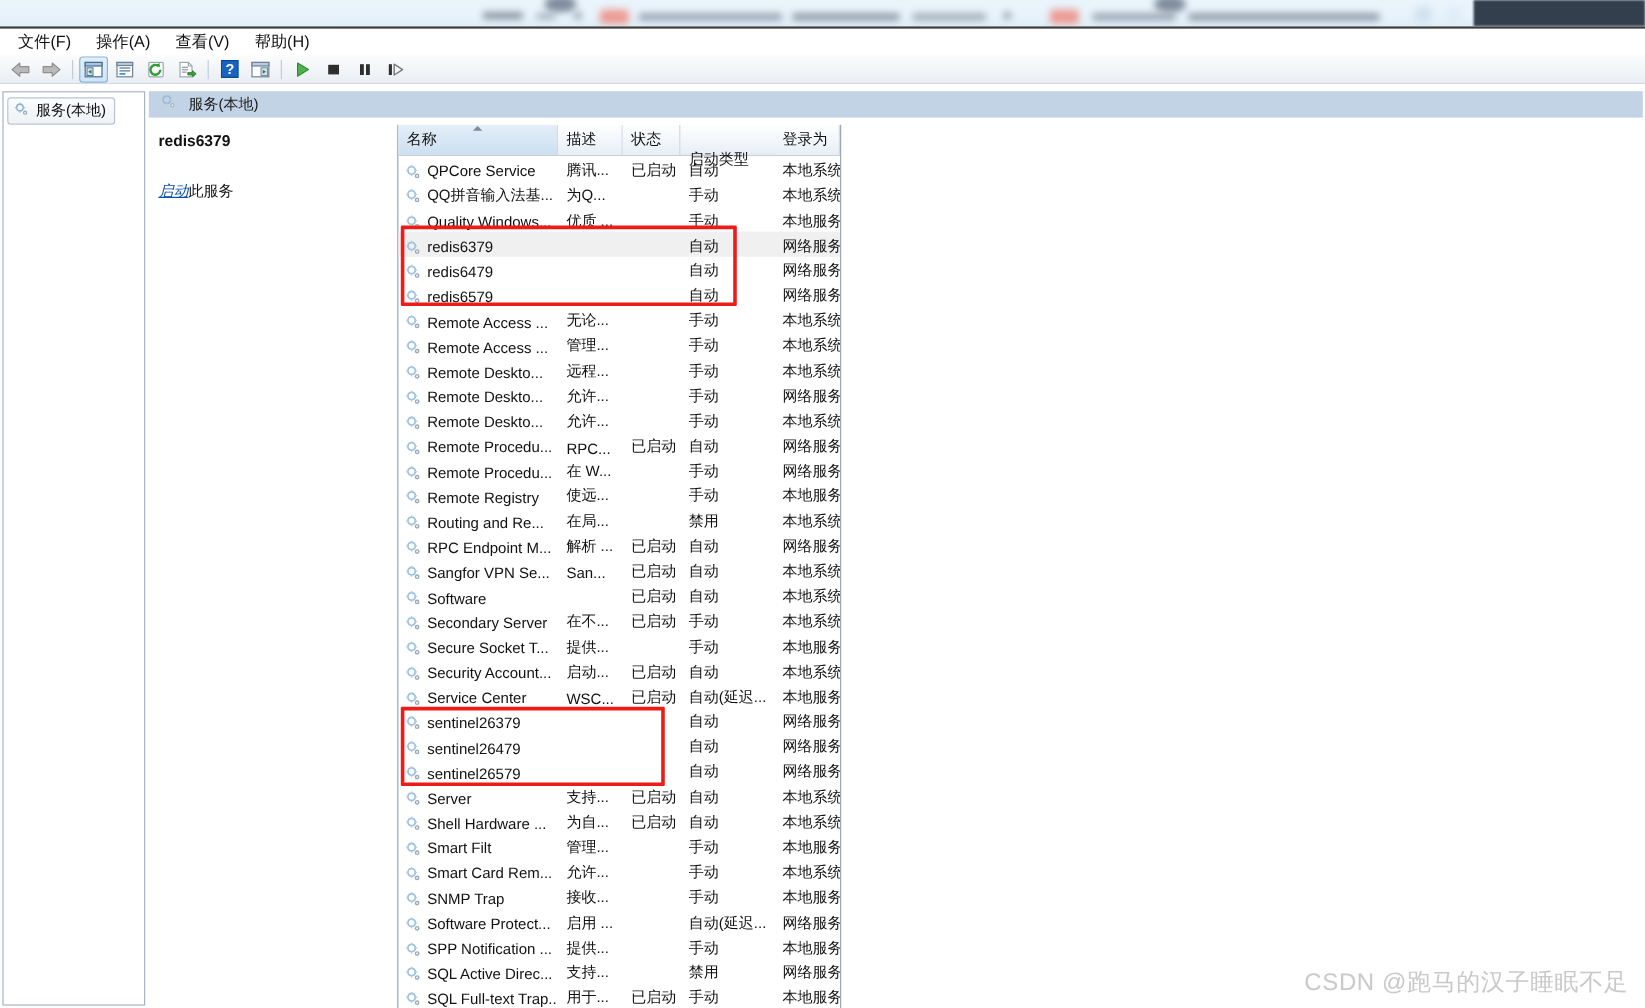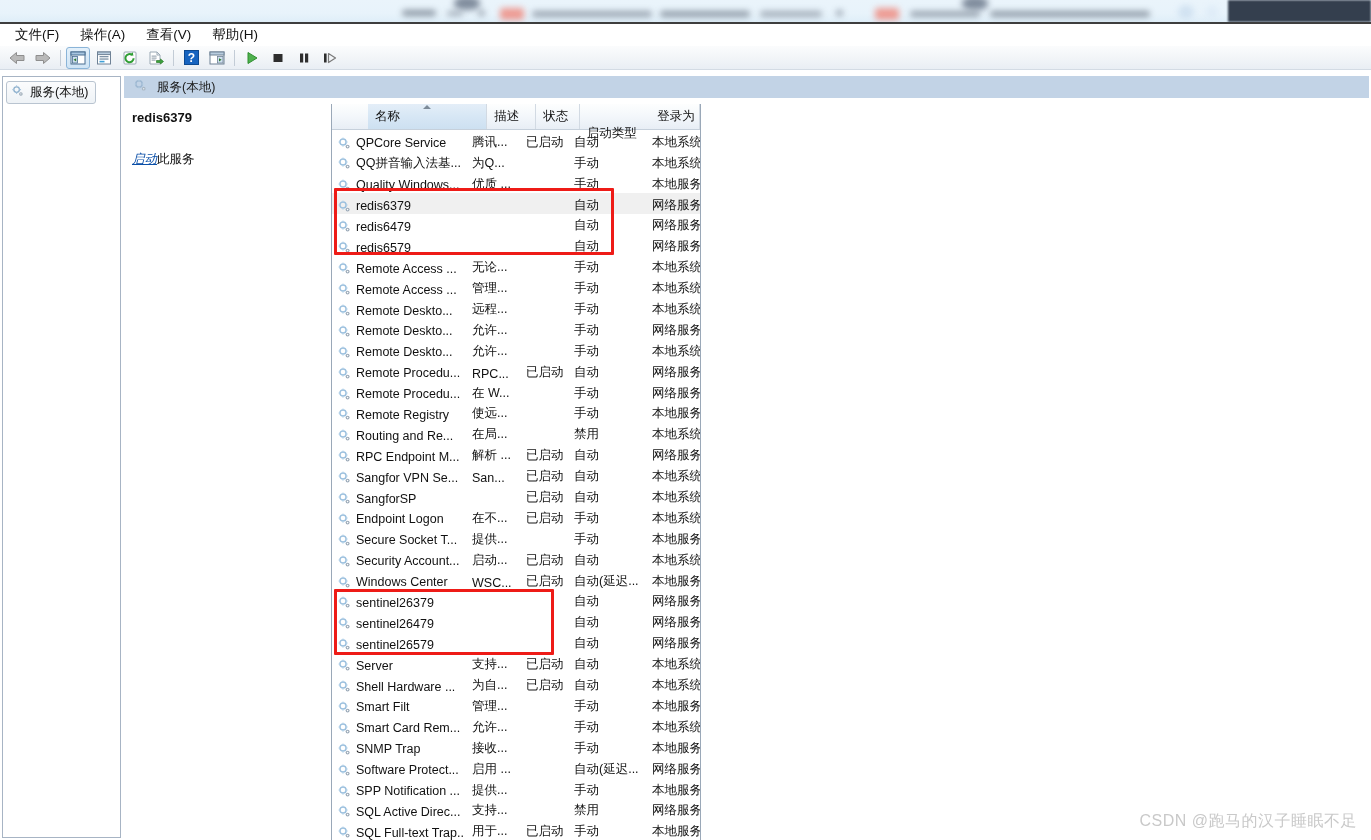--- a/index.html
+++ b/index.html
@@ -238,21 +238,20 @@
     color: #111;
     display: flex;
     align-items: center;
     padding-left: 7px;
     box-sizing: border-box;
     border-right: 1px solid #d2dae3;
     background: linear-gradient(to bottom,#fdfefe 0%,#f3f7fb 50%,#e8eef5 100%);
   }
   #list-header .col.sorted {
     background: linear-gradient(to bottom,#e4eef8 0%,#d7e7f5 50%,#cde0f1 100%);
-    margin-left: 36px;
   }
   #list-header .sortarrow {
     position: absolute;
     left: 50%;
     top: 1px;
     transform: translateX(-50%);
     width: 0; height: 0;
     border-left: 4px solid transparent;
     border-right: 4px solid transparent;
     border-bottom: 4px solid #7d8b99;
@@ -309,21 +308,21 @@
   }
   #redbox-sentinel {
     left: 334px; top: 589px;
     width: 220px; height: 66px;
   }
 
   
   #watermark {
     position: absolute;
     right: 14px; bottom: 8px;
-    font-size: 16px;
+    font-size: 20px;
     color: #c9c9c9;
     letter-spacing: .5px;
     white-space: nowrap;
   }
 </style>
 </head>
 <body>
 
 <div id="desktop"></div>
 
@@ -919,21 +918,21 @@
     <g fill="#b4d3ea">
       <rect x="5.8" y="1.5" width="1.2" height="1.9" rx=".3"></rect>
       <rect x="5.8" y="9.6" width="1.2" height="1.9" rx=".3"></rect>
       <rect x="1.5" y="5.8" width="1.9" height="1.2" rx=".3"></rect>
       <rect x="9.6" y="5.8" width="1.9" height="1.2" rx=".3"></rect>
     </g>
     <circle cx="11.3" cy="11.3" r="2.1" fill="#9aa9b8"></circle>
     <circle cx="11.3" cy="11.3" r=".85" fill="#ffffff"></circle>
   </svg>
                 </span>
-                <span>SangforSP</span>
+                <span>Software</span>
               </div>
               <div class="cell c-desc"></div>
               <div class="cell c-state">已启动</div>
               <div class="cell c-start">自动</div>
               <div class="cell c-logon">本地系统</div>
             </div>
             <div class="row">
               <div class="cell name c-name">
                 <span class="gear">
   <svg width="15" height="15" viewBox="0 0 16 16">
@@ -941,21 +940,21 @@
     <g fill="#b4d3ea">
       <rect x="5.8" y="1.5" width="1.2" height="1.9" rx=".3"></rect>
       <rect x="5.8" y="9.6" width="1.2" height="1.9" rx=".3"></rect>
       <rect x="1.5" y="5.8" width="1.9" height="1.2" rx=".3"></rect>
       <rect x="9.6" y="5.8" width="1.9" height="1.2" rx=".3"></rect>
     </g>
     <circle cx="11.3" cy="11.3" r="2.1" fill="#9aa9b8"></circle>
     <circle cx="11.3" cy="11.3" r=".85" fill="#ffffff"></circle>
   </svg>
                 </span>
-                <span>Endpoint Logon</span>
+                <span>Secondary Server</span>
               </div>
               <div class="cell c-desc">在不...</div>
               <div class="cell c-state">已启动</div>
               <div class="cell c-start">手动</div>
               <div class="cell c-logon">本地系统</div>
             </div>
             <div class="row">
               <div class="cell name c-name">
                 <span class="gear">
   <svg width="15" height="15" viewBox="0 0 16 16">
@@ -1007,21 +1006,21 @@
     <g fill="#b4d3ea">
       <rect x="5.8" y="1.5" width="1.2" height="1.9" rx=".3"></rect>
       <rect x="5.8" y="9.6" width="1.2" height="1.9" rx=".3"></rect>
       <rect x="1.5" y="5.8" width="1.9" height="1.2" rx=".3"></rect>
       <rect x="9.6" y="5.8" width="1.9" height="1.2" rx=".3"></rect>
     </g>
     <circle cx="11.3" cy="11.3" r="2.1" fill="#9aa9b8"></circle>
     <circle cx="11.3" cy="11.3" r=".85" fill="#ffffff"></circle>
   </svg>
                 </span>
-                <span>Windows Center</span>
+                <span>Service Center</span>
               </div>
               <div class="cell c-desc">WSC...</div>
               <div class="cell c-state">已启动</div>
               <div class="cell c-start">自动(延迟...</div>
               <div class="cell c-logon">本地服务</div>
             </div>
             <div class="row">
               <div class="cell name c-name">
                 <span class="gear">
   <svg width="15" height="15" viewBox="0 0 16 16">

